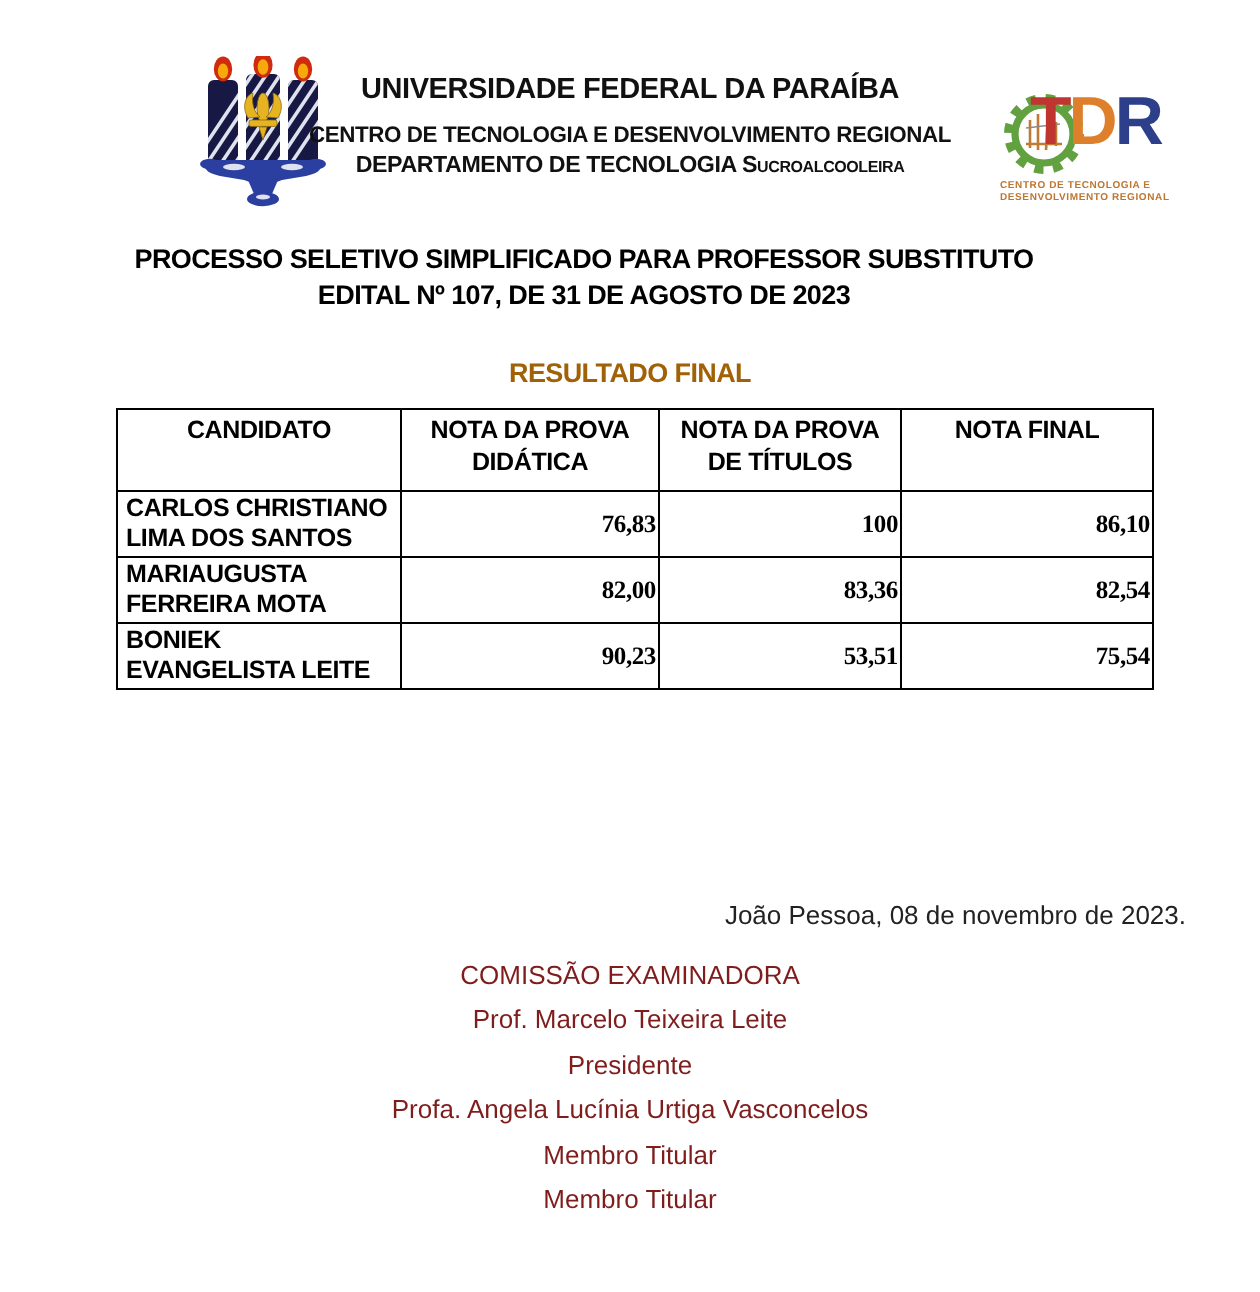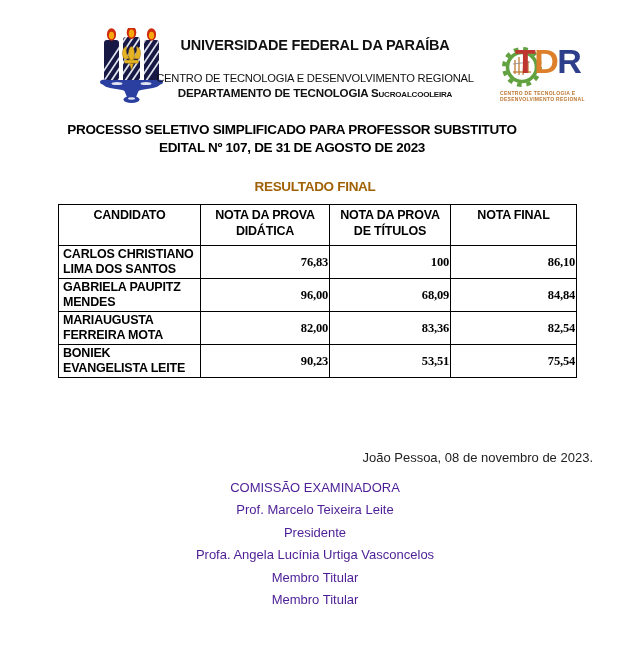--- a/index.html
+++ b/index.html
@@ -4,21 +4,21 @@
 <style>
   html,body{margin:0;padding:0;background:#ffffff;}
   .page{
     position:relative;width:630px;height:646px;background:#ffffff;
     font-family:"Liberation Sans", sans-serif;color:#111111;overflow:hidden;
   }
   
   .ufpb-logo{position:absolute;left:97px;top:28px;}
   .header-text{position:absolute;left:0;right:0;top:36px;text-align:center;}
   .header-text .l1{font-size:14.5px;font-weight:bold;letter-spacing:-0.2px;line-height:18px;}
-  .header-text .l2{font-size:11.2px;font-weight:normal;letter-spacing:-0.2px;line-height:13.5px;margin-top:18px;}
+  .header-text .l2{font-size:11.2px;font-weight:bold;letter-spacing:-0.2px;line-height:13.5px;margin-top:8px;}
   .header-text .l3{font-size:11.6px;font-weight:bold;letter-spacing:-0.2px;line-height:13.5px;font-variant:small-caps;}
   .ctdr-logo{position:absolute;left:499px;top:40px;width:92px;height:66px;}
   .ctdr-gear{position:absolute;left:0;top:3px;}
   .ctdr-letters{position:absolute;left:16px;top:4px;font-weight:bold;font-size:34px;line-height:34px;letter-spacing:-1.5px;text-align:center;}
   .ctdr-letters .t{color:#bf3630;}
   .ctdr-letters .d{color:#dd7f2b;}
   .ctdr-letters .r{color:#2d3f8a;}
   .ctdr-caption{position:absolute;left:1px;top:50px;font-size:5px;font-weight:bold;
     color:#bd7630;line-height:6px;letter-spacing:0.3px;white-space:nowrap;}
   
@@ -32,21 +32,21 @@
     letter-spacing:-0.2px;color:#000;}
   .results-table th,.results-table td{border:1.5px solid #000;overflow:hidden;}
   .results-table th{vertical-align:top;padding-top:3px;line-height:15.5px;text-align:center;font-size:12.5px;}
   .results-table tr.head{height:41px;}
   .results-table tr.data{height:18px;margin-left:40px;}
   .results-table td.name{text-align:left;padding:1px 4px;line-height:15px;vertical-align:middle;}
   .results-table td.num{text-align:right;vertical-align:middle;font-family:Liberation Serif, serif;}
   
   .date-line{position:absolute;top:430px;right:37px;font-size:13px;color:#222;margin-top:20px;}
   .committee{position:absolute;left:0;right:0;top:477px;text-align:center;
-    font-size:13px;color:#4c1d95;}
+    font-size:13px;color:#7f1d1d;}
   .committee p{margin:0;line-height:22.4px;}
 </style>
 </head>
 <body>
 
 <div class="page">
 
   <svg class="ufpb-logo" width="69" height="77" viewBox="0 0 69 77" xmlns="http://www.w3.org/2000/svg">
     <defs>
       <clipPath id="torchclip">
@@ -145,26 +145,20 @@
       <th>NOTA DA PROVA DE TÍTULOS</th>
       <th>NOTA FINAL</th>
     </tr>
     <tr class="data">
       <td class="name">CARLOS CHRISTIANO LIMA DOS SANTOS</td>
       <td class="num">76,83</td>
       <td class="num">100</td>
       <td class="num">86,10</td>
     </tr>
     <tr class="data">
-      <td class="name">GABRIELA PAUPITZ MENDES</td>
-      <td class="num">96,00</td>
-      <td class="num">68,09</td>
-      <td class="num">84,84</td>
-    </tr>
-    <tr class="data">
       <td class="name">MARIAUGUSTA FERREIRA MOTA</td>
       <td class="num">82,00</td>
       <td class="num">83,36</td>
       <td class="num">82,54</td>
     </tr>
     <tr class="data">
       <td class="name">BONIEK EVANGELISTA LEITE</td>
       <td class="num">90,23</td>
       <td class="num">53,51</td>
       <td class="num">75,54</td>

